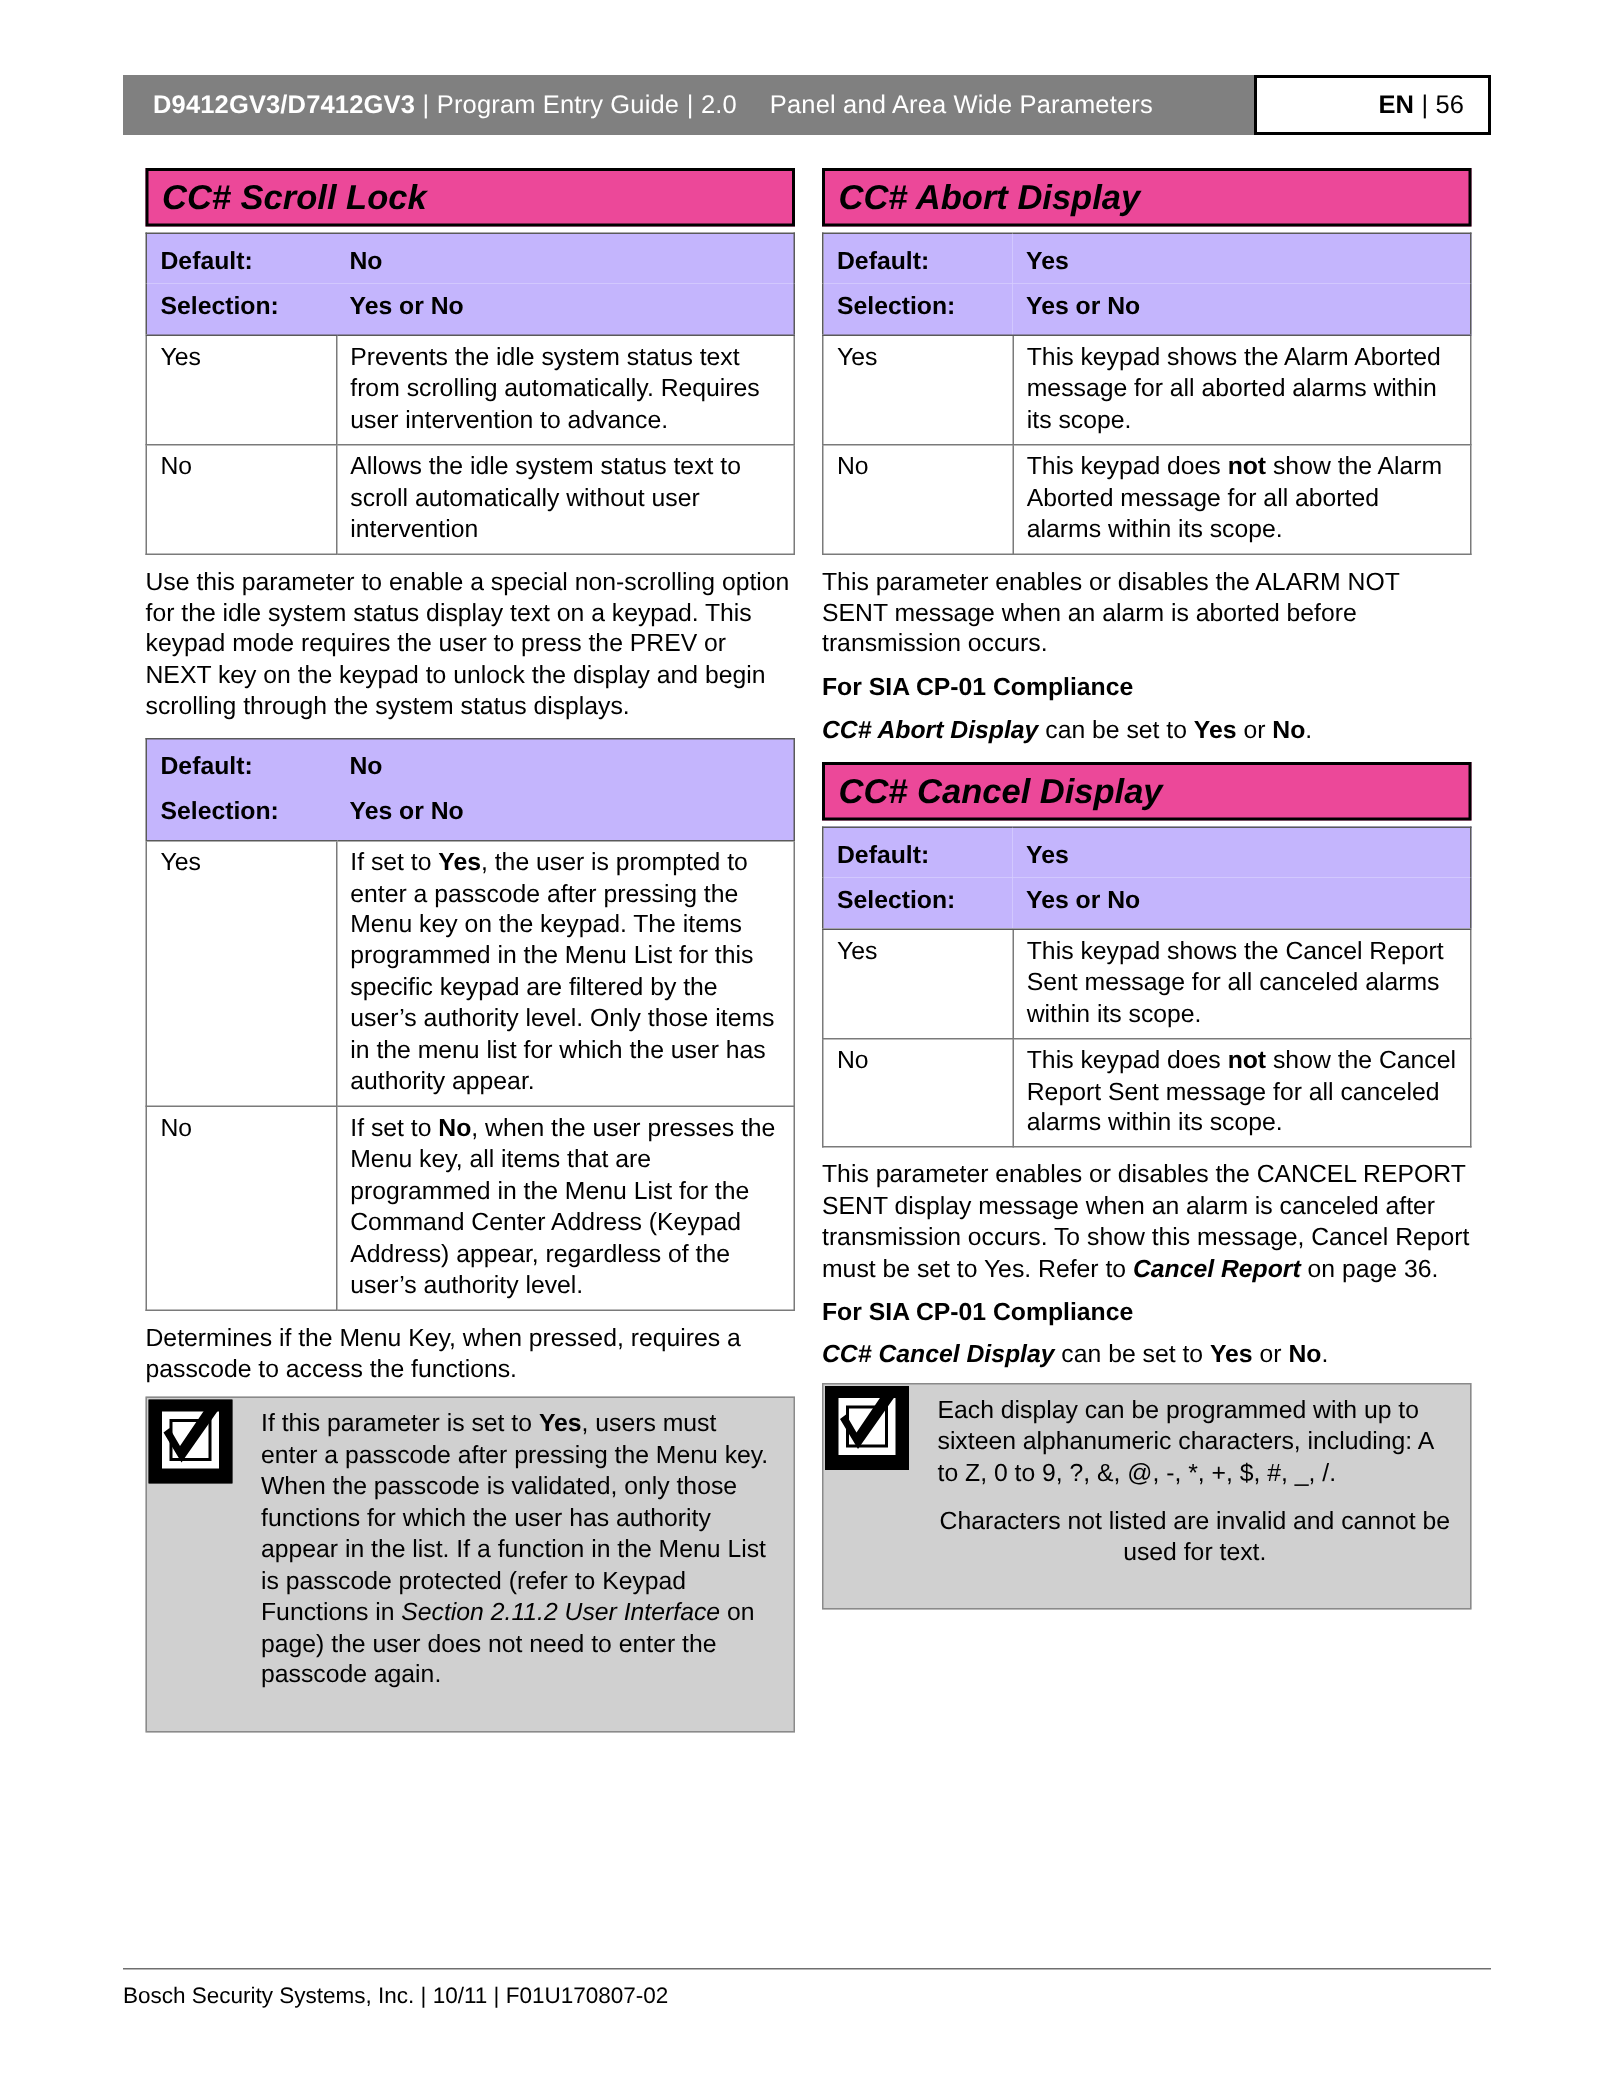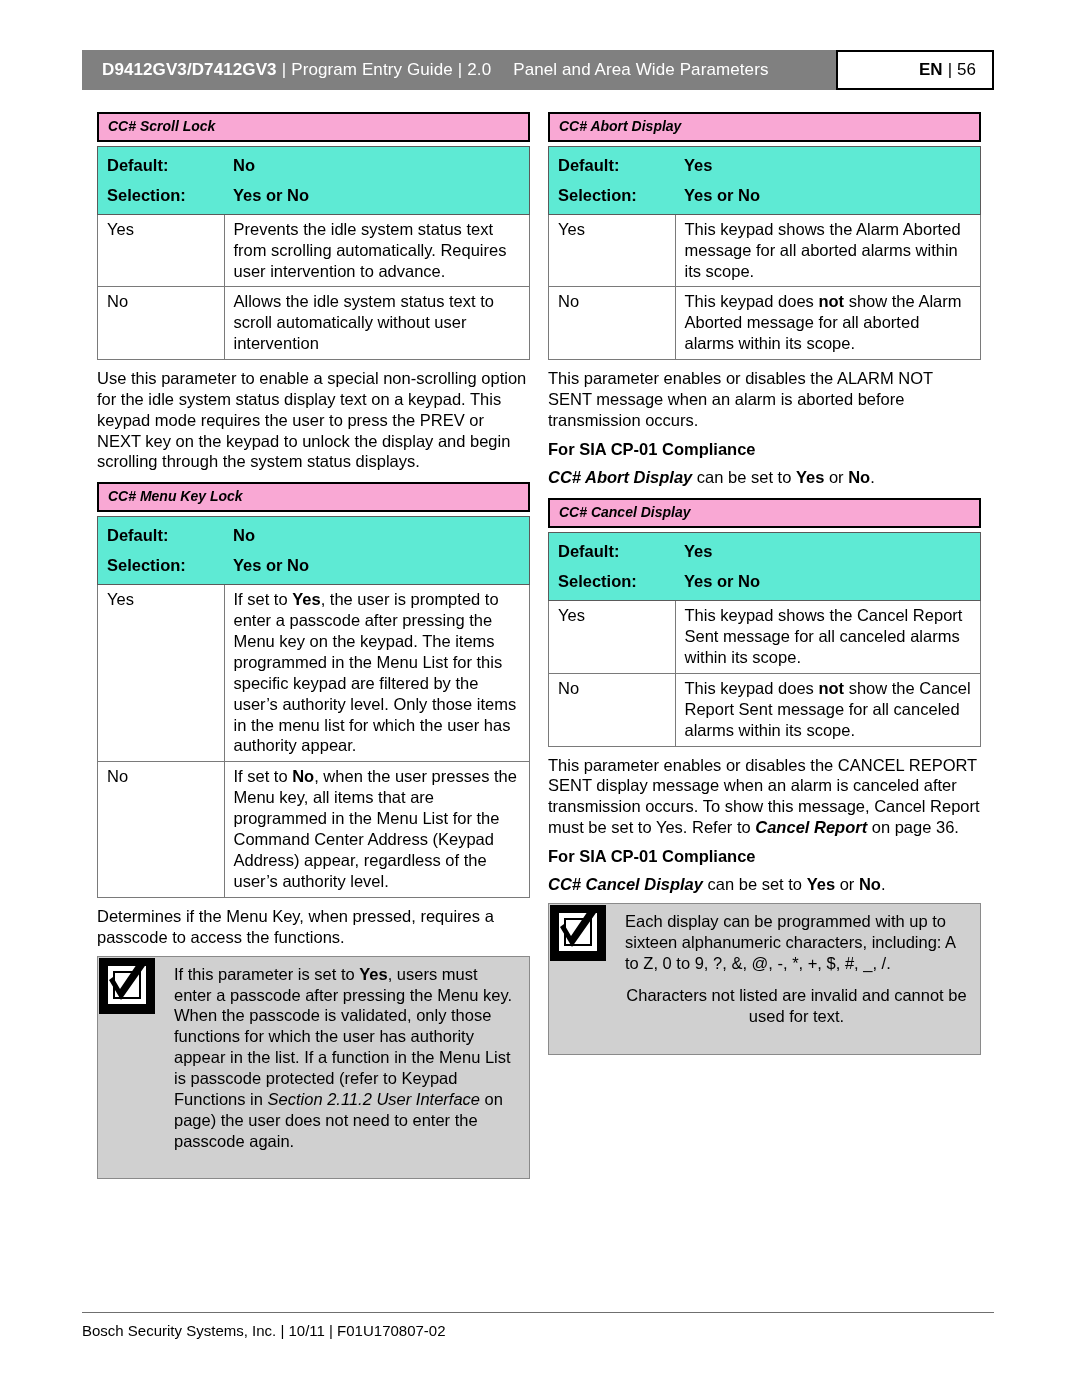--- a/index.html
+++ b/index.html
@@ -87,43 +87,43 @@
   .col-left { left: 97px; }
   .col-right { left: 548px; }
 
   
   .param-title {
     border: 2px solid #000000;
     box-sizing: border-box;
     padding: 5px 8px 6px 9px;
     font-weight: bold;
     font-style: italic;
-    font-size: 14px;
+    font-size: 23px;
     line-height: 1.05;
-    background: #f9a8d4;
+    background: #ec4899;
     margin-bottom: 4px;
   }
 
   
   .param-table {
     border-collapse: collapse;
     width: 100%;
     table-layout: fixed;
     border: 1px solid #5a5a5a;
     margin-bottom: 8px;
   }
   .param-table td {
     border: 1px solid #7a7a7a;
     vertical-align: top;
     padding: 4px 9px 5px 9px;
     font-size: 16.5px;
     line-height: 1.27;
   }
   .param-table tr.meta td {
-    background: #5eead4;
+    background: #c4b5fd;
     font-weight: bold;
     border-left: none;
     border-right: none;
     border-top: none;
     border-bottom: none;
     padding-top: 5px;
     padding-bottom: 4px;
   }
   .param-table tr.meta-first td { padding-top: 8px; }
   .param-table tr.meta-last td { padding-bottom: 8px; border-bottom: 1px solid #5a5a5a; }
@@ -240,21 +240,20 @@
         <td>Prevents the idle system status text from scrolling automatically. Requires user intervention to advance.</td>
       </tr>
       <tr class="opt">
         <td class="k">No</td>
         <td>Allows the idle system status text to scroll automatically without user intervention</td>
       </tr>
     </tbody>
       </table>
     <p class="para">Use this parameter to enable a special non-scrolling option for the idle system status display text on a keypad. This keypad mode requires the user to press the PREV or NEXT key on the keypad to unlock the display and begin scrolling through the system status displays.</p>
 
-    <div class="param-title">CC# Menu Key Lock</div>
     <table class="param-table">
       <tbody>
           <tr class="meta meta-first">
         <td class="k">Default:</td>
         <td>No</td>
       </tr>
       <tr class="meta meta-last">
         <td class="k">Selection:</td>
         <td>Yes or No</td>
       </tr>

